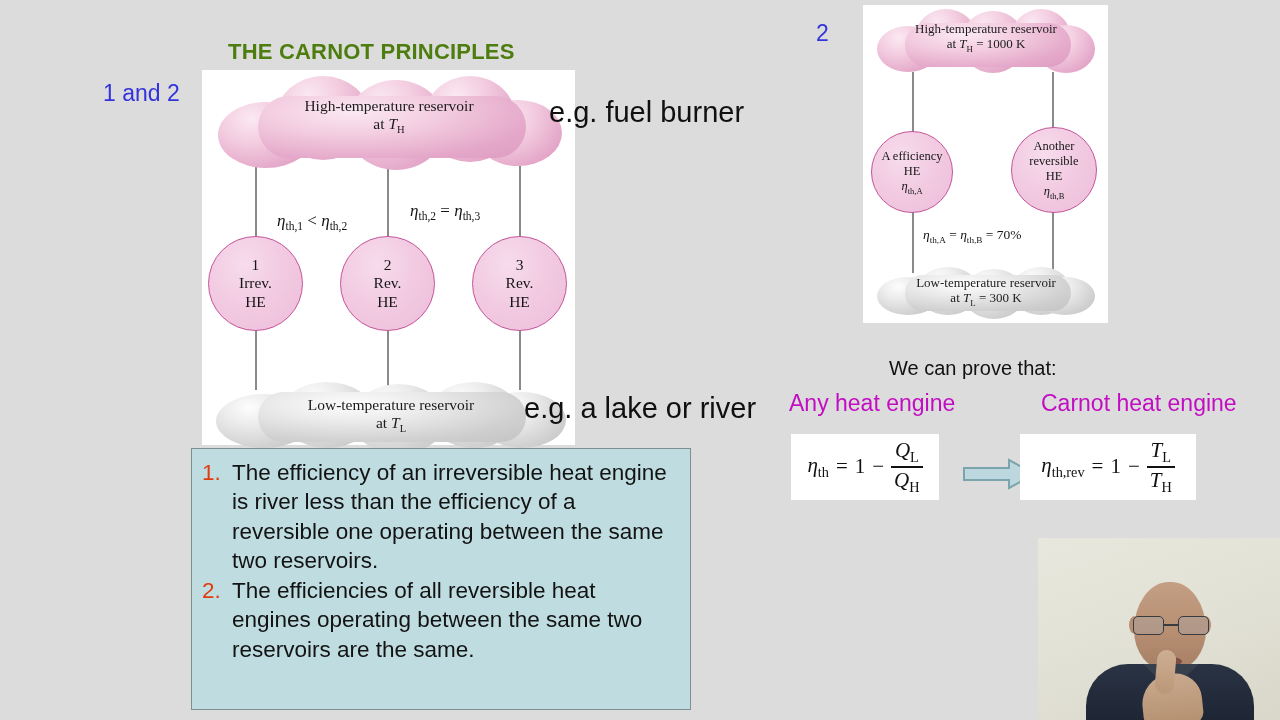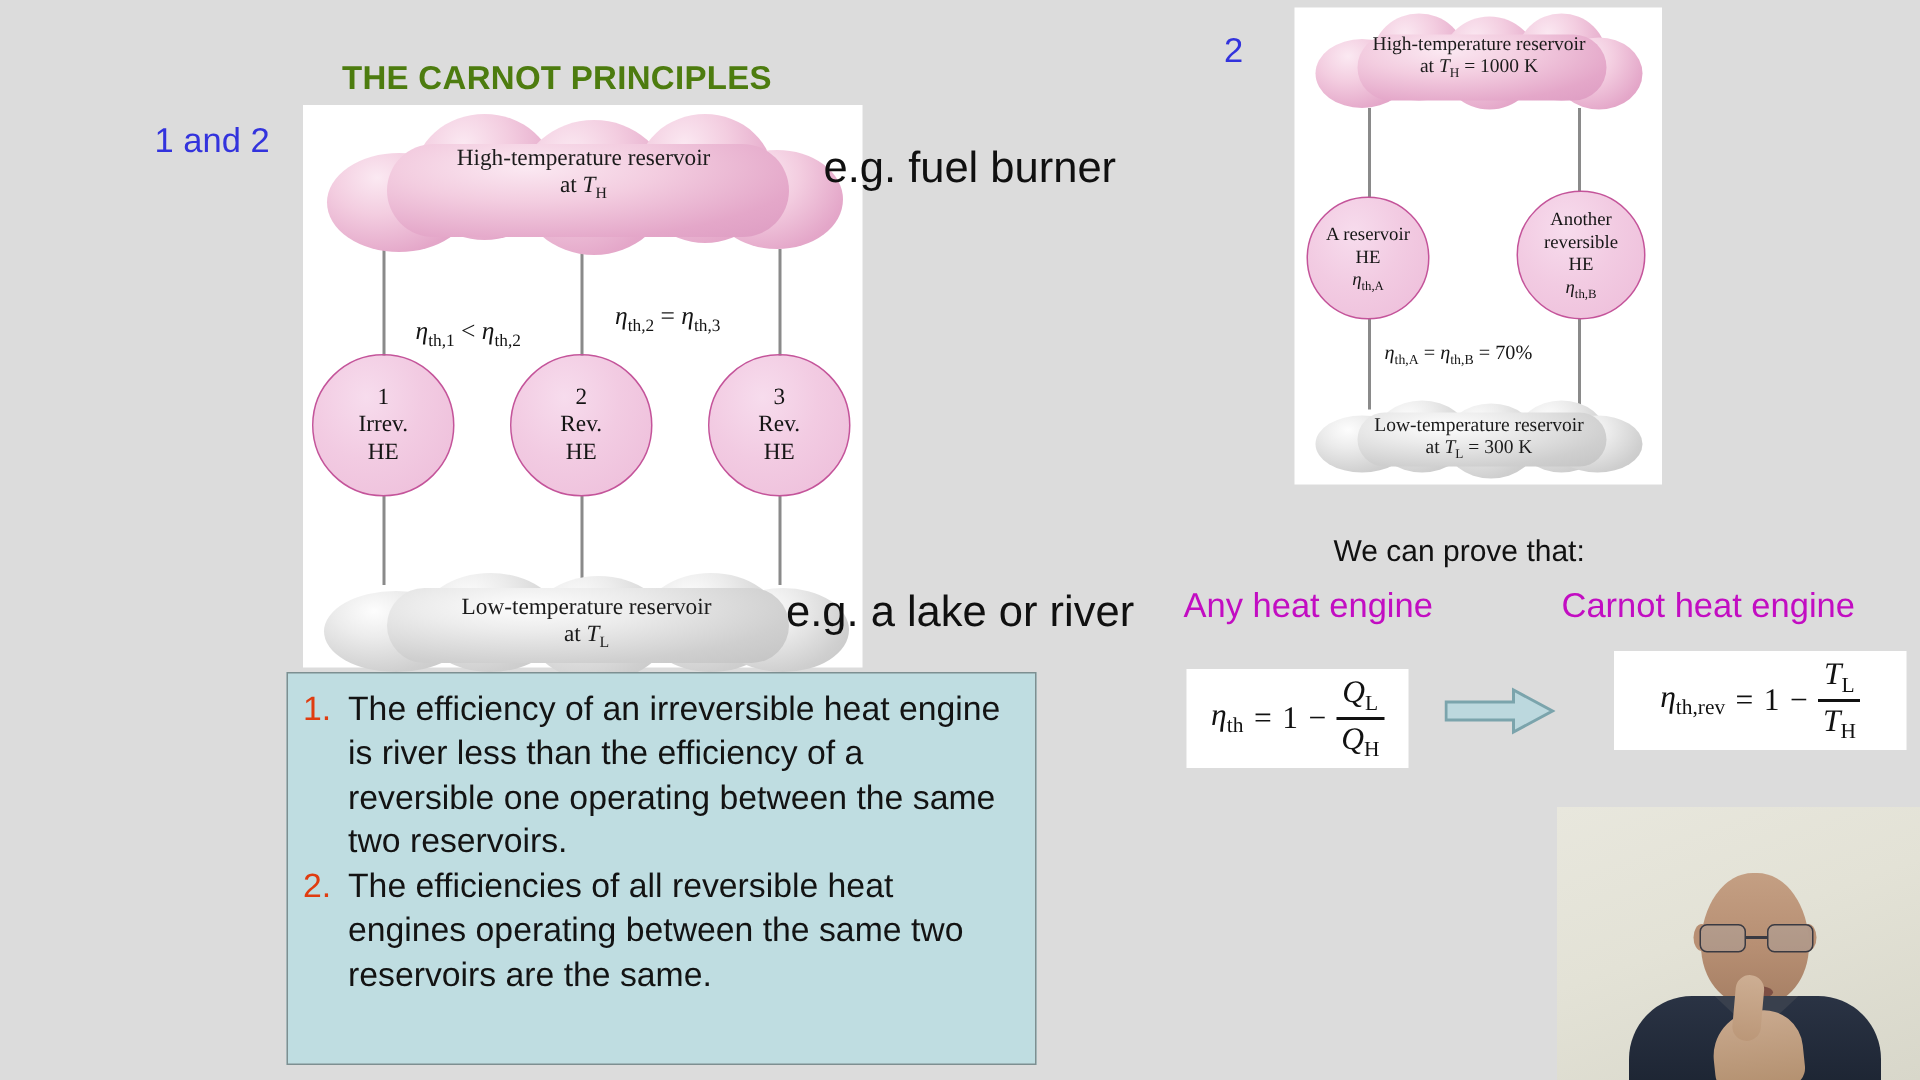--- a/index.html
+++ b/index.html
@@ -110,22 +110,22 @@
     position:absolute; font-size:23px; color:#c20dc2; white-space:nowrap;
   }
   #head-any   { left:789px; top:390px; }
   #head-carnot{ left:1041px; top:390px; }
 
   .formula-box{
     position:absolute; background:#fff;
     display:flex; align-items:center; justify-content:center;
     font-family:"Liberation Serif", serif; color:#111;
   }
-  #formula-any   { left:791px;  top:446px; width:148px; height:66px; }
-  #formula-carnot{ left:1076px; top:434px; width:195px; height:66px; }
+  #formula-any   { left:791px;  top:434px; width:148px; height:66px; }
+  #formula-carnot{ left:1020px; top:434px; width:176px; height:66px; }
 
   .eqrow{ display:flex; align-items:center; gap:7px; font-size:21px; }
   .frac{ display:inline-flex; flex-direction:column; align-items:center; line-height:1.05; }
   .frac .numer{ padding:0 3px 1px 3px; }
   .frac .bar{ width:100%; height:1.4px; background:#111; }
   .frac .denom{ padding:1px 3px 0 3px; }
   .eqrow i, .frac i{ font-style:italic; }
 
   
   #proof-arrow{ position:absolute; left:963px; top:458px; width:74px; height:32px; }
@@ -286,21 +286,21 @@
     <div class="lobe" style="left:160px; top:16px; width:58px;  height:48px;"></div>
     <div class="lobe" style="left:28px;  top:14px; width:166px; height:44px; border-radius:32px;"></div>
     <div class="label" style="top:12px; font-size:13px;">
       <span>High-temperature reservoir</span><br>
       <span><span>at </span><i>T</i><sub>H</sub><span> = 1000 K</span></span>
     </div>
   </div>
 
   <div class="engine" style="left:8px; top:126px; width:82px; height:82px; font-size:12.5px;">
     <div>
-      <span>A reservoir</span><br>
+      <span>A efficiency</span><br>
       <span>HE</span><br>
       <span><i>η</i><sub>th,A</sub></span>
     </div>
   </div>
 
   <div class="engine" style="left:148px; top:122px; width:86px; height:86px; font-size:12.5px;">
     <div>
       <span>Another</span><br>
       <span>reversible</span><br>
       <span>HE</span><br>

